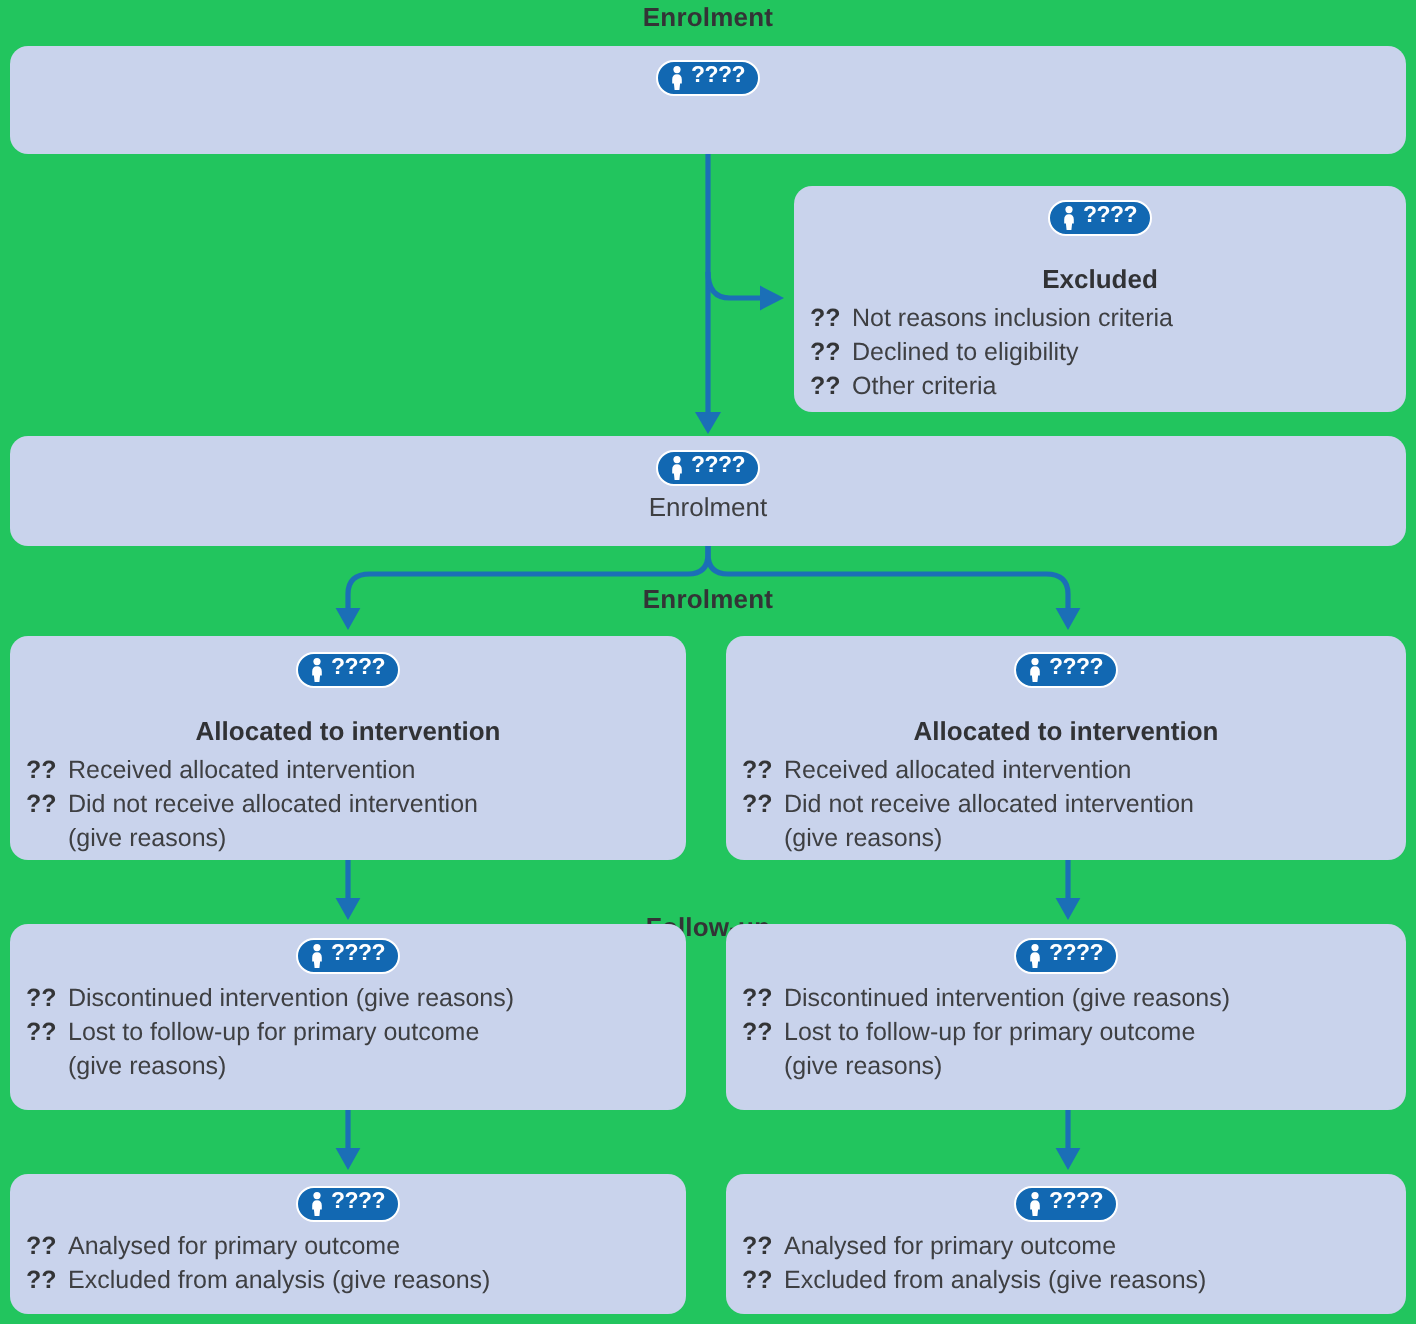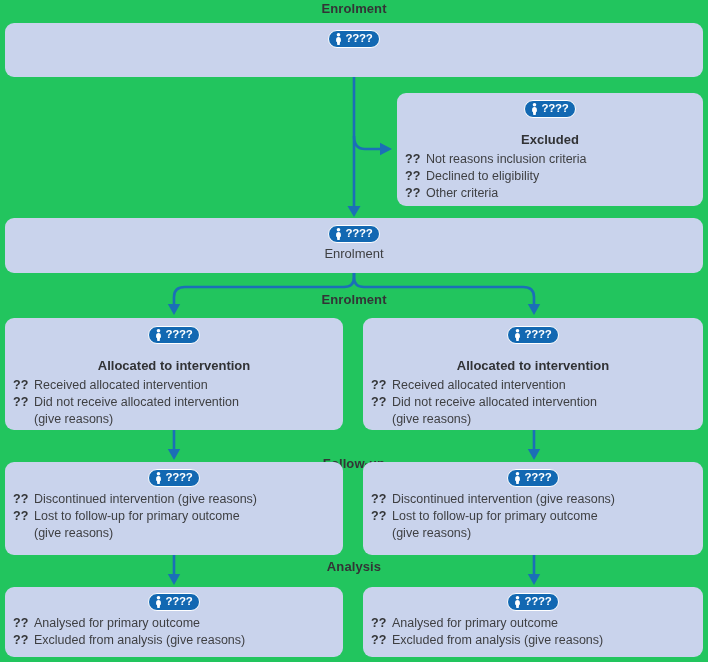--- a/index.html
+++ b/index.html
@@ -187,21 +187,20 @@
         <span class="q">??</span>
         <span class="bt">Discontinued intervention (give reasons)</span>
       </div>
       <div class="bullet">
         <span class="q">??</span>
         <span class="bt"><span>Lost to follow-up for primary outcome</span><span class="cont">(give reasons)</span></span>
       </div>
     </div>
   </div>
 
-  <div class="section-label" style="top:559px">Analysis</div>
 
   <div class="box pt6" style="left:5px;top:587px;width:338px;height:70px">
     <span class="badge">
       <svg width="7" height="12" viewBox="0 0 8 14">
           <circle cx="4" cy="2.1" r="2.1" fill="#fff"></circle>
           <path d="M4 4.8c1.9 0 2.8 1.2 2.8 3.1v2.3h-1L5.4 14H2.6l-.4-3.8h-1V7.9c0-1.9.9-3.1 2.8-3.1z" fill="#fff"></path>
         </svg>
       <span>????</span>
     </span>
     <div class="bullets">

